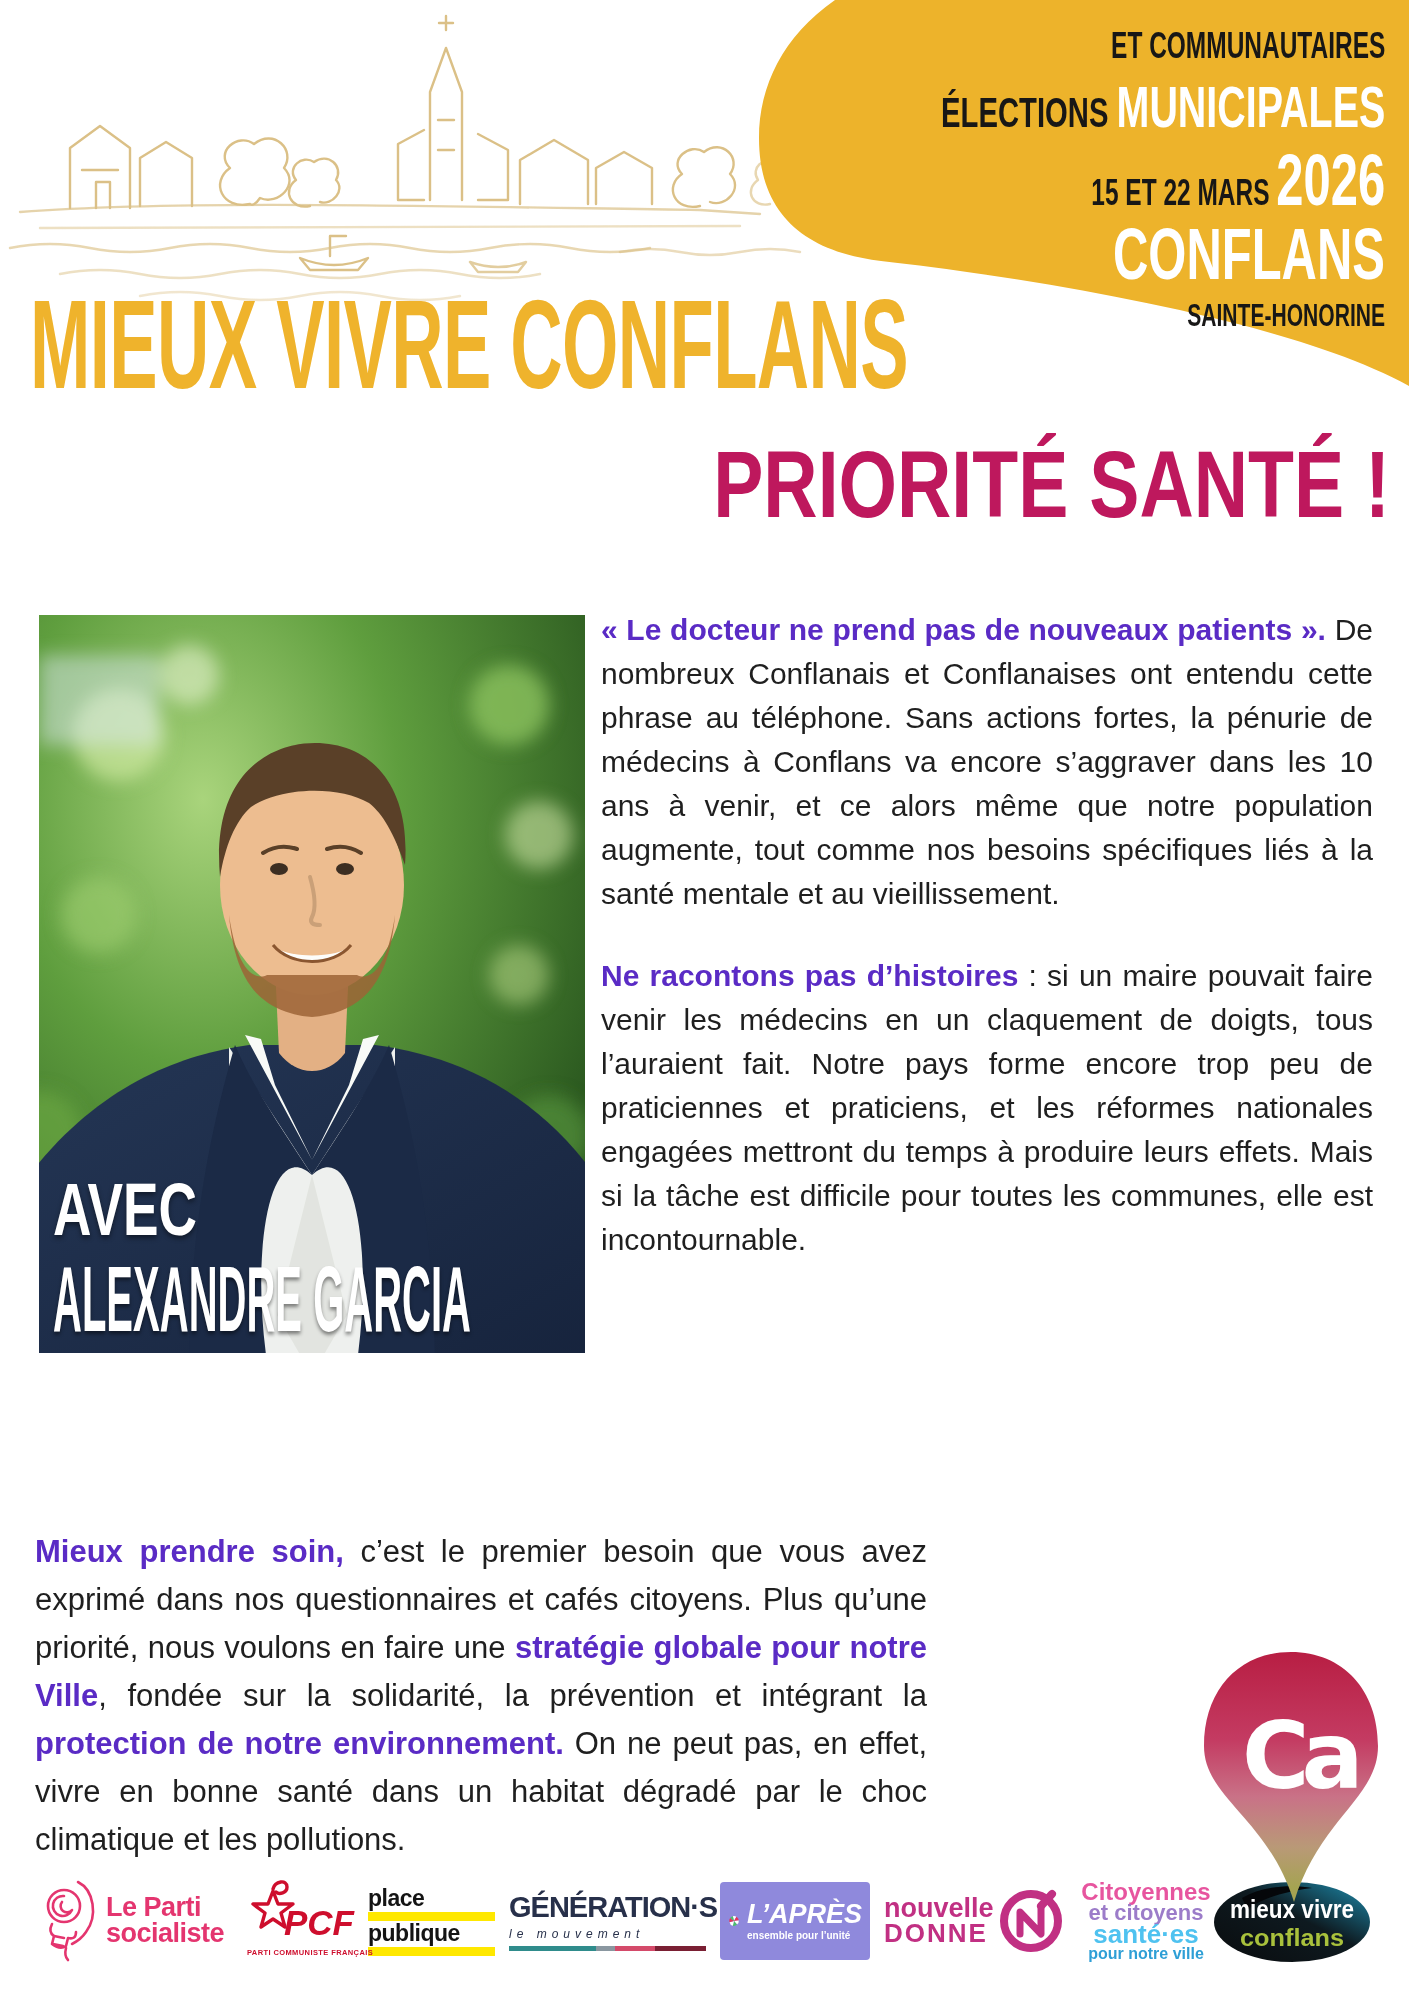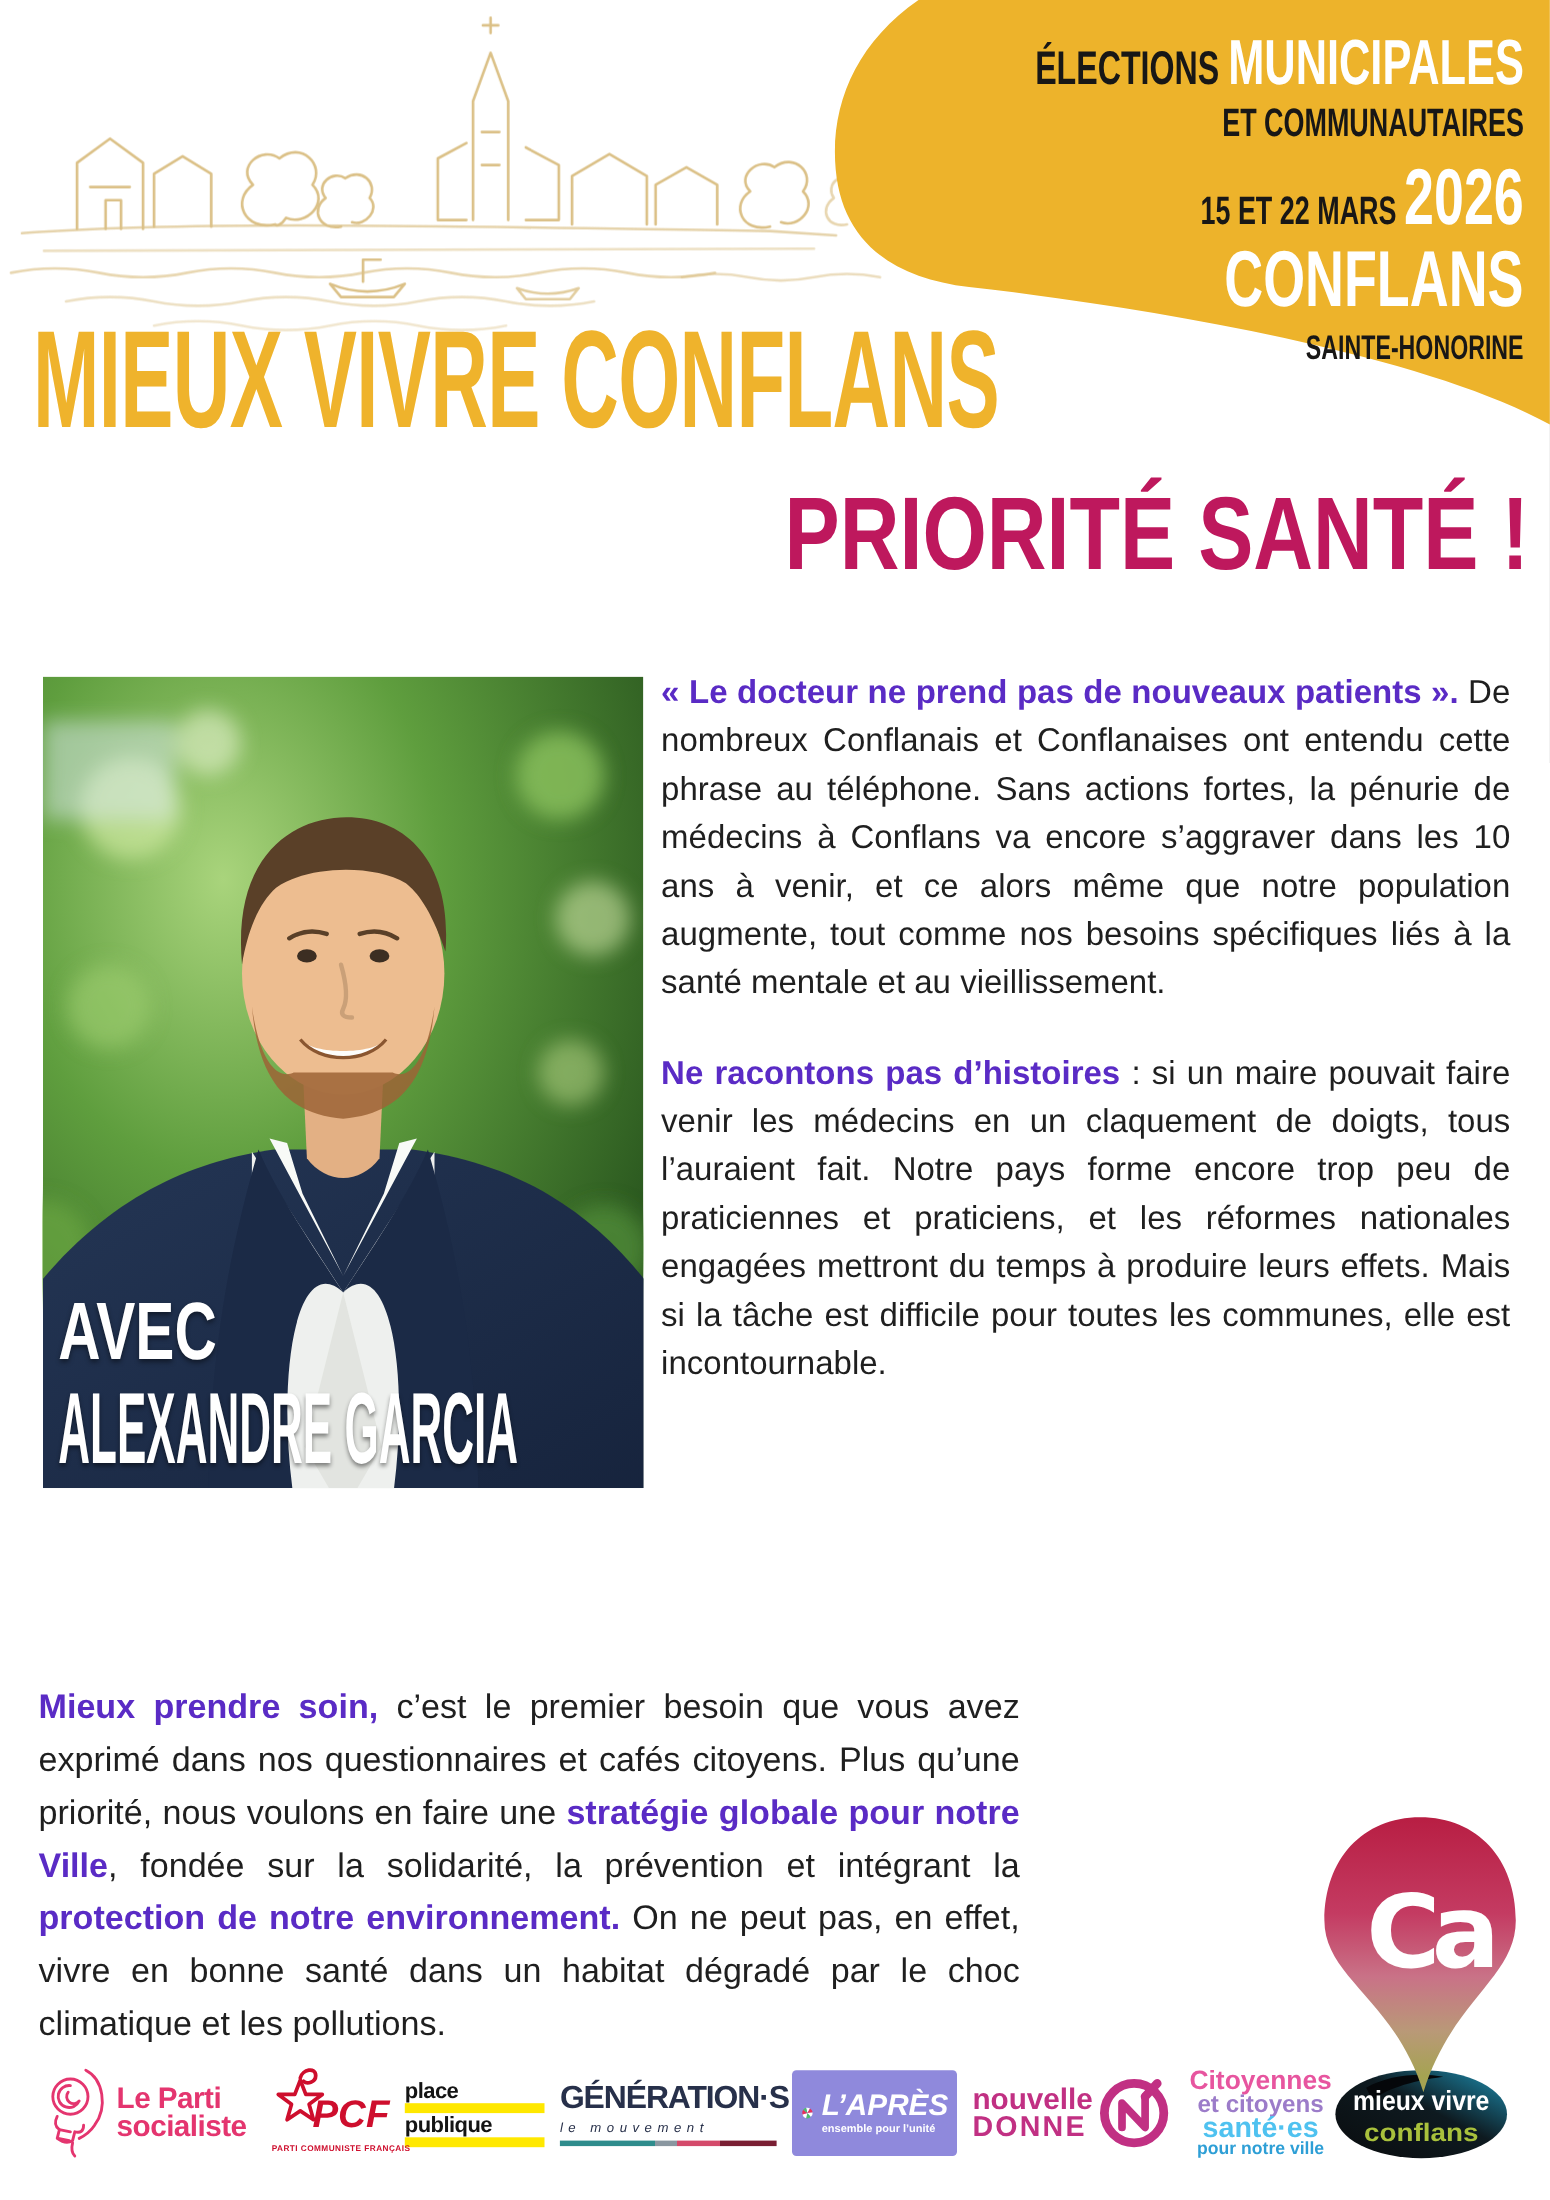--- a/index.html
+++ b/index.html
@@ -45,21 +45,21 @@
 
   
   .footer{position:absolute;left:42px;top:1866px;display:flex;align-items:center;gap:14px;height:110px;}
   .logo{display:flex;align-items:center;}
   .ps-logo{width:191px;gap:6px;}
   .ps-text{color:#e4356f;font-weight:800;font-size:27px;line-height:.95;letter-spacing:-.5px;}
   .pcf-logo{position:relative;width:107px;height:92px;display:block;}
   .pcf-word{position:absolute;right:0;bottom:24px;color:#ce0e2d;font-weight:700;font-size:35px;font-style:italic;}
   .pcf-sub{position:absolute;left:0;bottom:10px;color:#ce0e2d;font-weight:700;font-size:7.5px;letter-spacing:.4px;white-space:nowrap;}
   .pp-logo{display:block;width:127px;}
-  .pp-line{display:block;font-size:20px;font-weight:800;color:#141414;letter-spacing:-.5px;
+  .pp-line{display:block;font-size:23px;font-weight:800;color:#141414;letter-spacing:-.5px;
            border-bottom:9px solid #ffe800;line-height:1.12;}
   .gen-logo{display:block;width:197px;}
   .gen-title{font-size:29px;font-weight:800;color:#27304a;letter-spacing:-1px;white-space:nowrap;}
   .gen-sub{font-size:12px;font-style:italic;color:#27304a;letter-spacing:5px;margin-top:3px;white-space:nowrap;}
   .gen-bar{height:5px;margin-top:5px;
            background:linear-gradient(90deg,#2f8c8c 0 44%,#8a97a0 44% 54%,#d44a6a 54% 74%,#7a1f33 74% 100%);}
   .apres-logo{width:150px;height:78px;background:#8f89dc;border-radius:4px;display:flex;
               align-items:center;padding:0 8px;gap:7px;box-sizing:border-box;}
   .apres-text{color:#fff;line-height:1;}
   .apres-title{font-size:27px;font-weight:800;font-style:italic;display:block;}
@@ -117,22 +117,22 @@
         <path d="M620,252 q30,-6 60,0 t60,0 t60,0" opacity=".55"></path>
       </g>
     </svg>
   </div>
 
   <div class="badge">
     <svg class="blob" width="660" height="392" viewBox="0 0 660 392" preserveAspectRatio="none">
       <path d="M86,0 C34,36 10,86 10,138 C10,216 58,252 132,261 C300,280 544,322 660,386 L660,0 Z" fill="#edb32b"></path>
     </svg>
     <div class="badge-text">
+      <span class="bline" style="margin-bottom:14px;"><span class="cx right" style="transform:scaleX(.68);"><span class="b-dark sz36">ET COMMUNAUTAIRES</span></span></span>
       <span class="bline" style="margin-bottom:8px;"><span class="cx right" style="transform:scaleX(.68);"><span class="b-dark sz43">ÉLECTIONS </span><span class="b-light sz58">MUNICIPALES</span></span></span>
-      <span class="bline" style="margin-bottom:14px;"><span class="cx right" style="transform:scaleX(.68);"><span class="b-dark sz36">ET COMMUNAUTAIRES</span></span></span>
       <span class="bline" style="margin-bottom:2px;"><span class="cx right" style="transform:scaleX(.68);"><span class="b-dark sz36">15 ET 22 MARS </span><span class="b-light sz72">2026</span></span></span>
       <span class="bline" style="margin-bottom:10px;"><span class="cx right" style="transform:scaleX(.68);"><span class="b-light sz72">CONFLANS</span></span></span>
       <span class="bline"><span class="cx right" style="transform:scaleX(.68);"><span class="b-dark sz31">SAINTE-HONORINE</span></span></span>
     </div>
   </div>
 
   <h1 class="main-title"><span class="cx left" style="transform:scaleX(.575);">MIEUX VIVRE CONFLANS</span></h1>
   <h2 class="subtitle"><span class="cx right" style="transform:scaleX(.8);">PRIORITÉ SANTÉ !</span></h2>
 
   <figure class="photo" style="margin:1px;">

